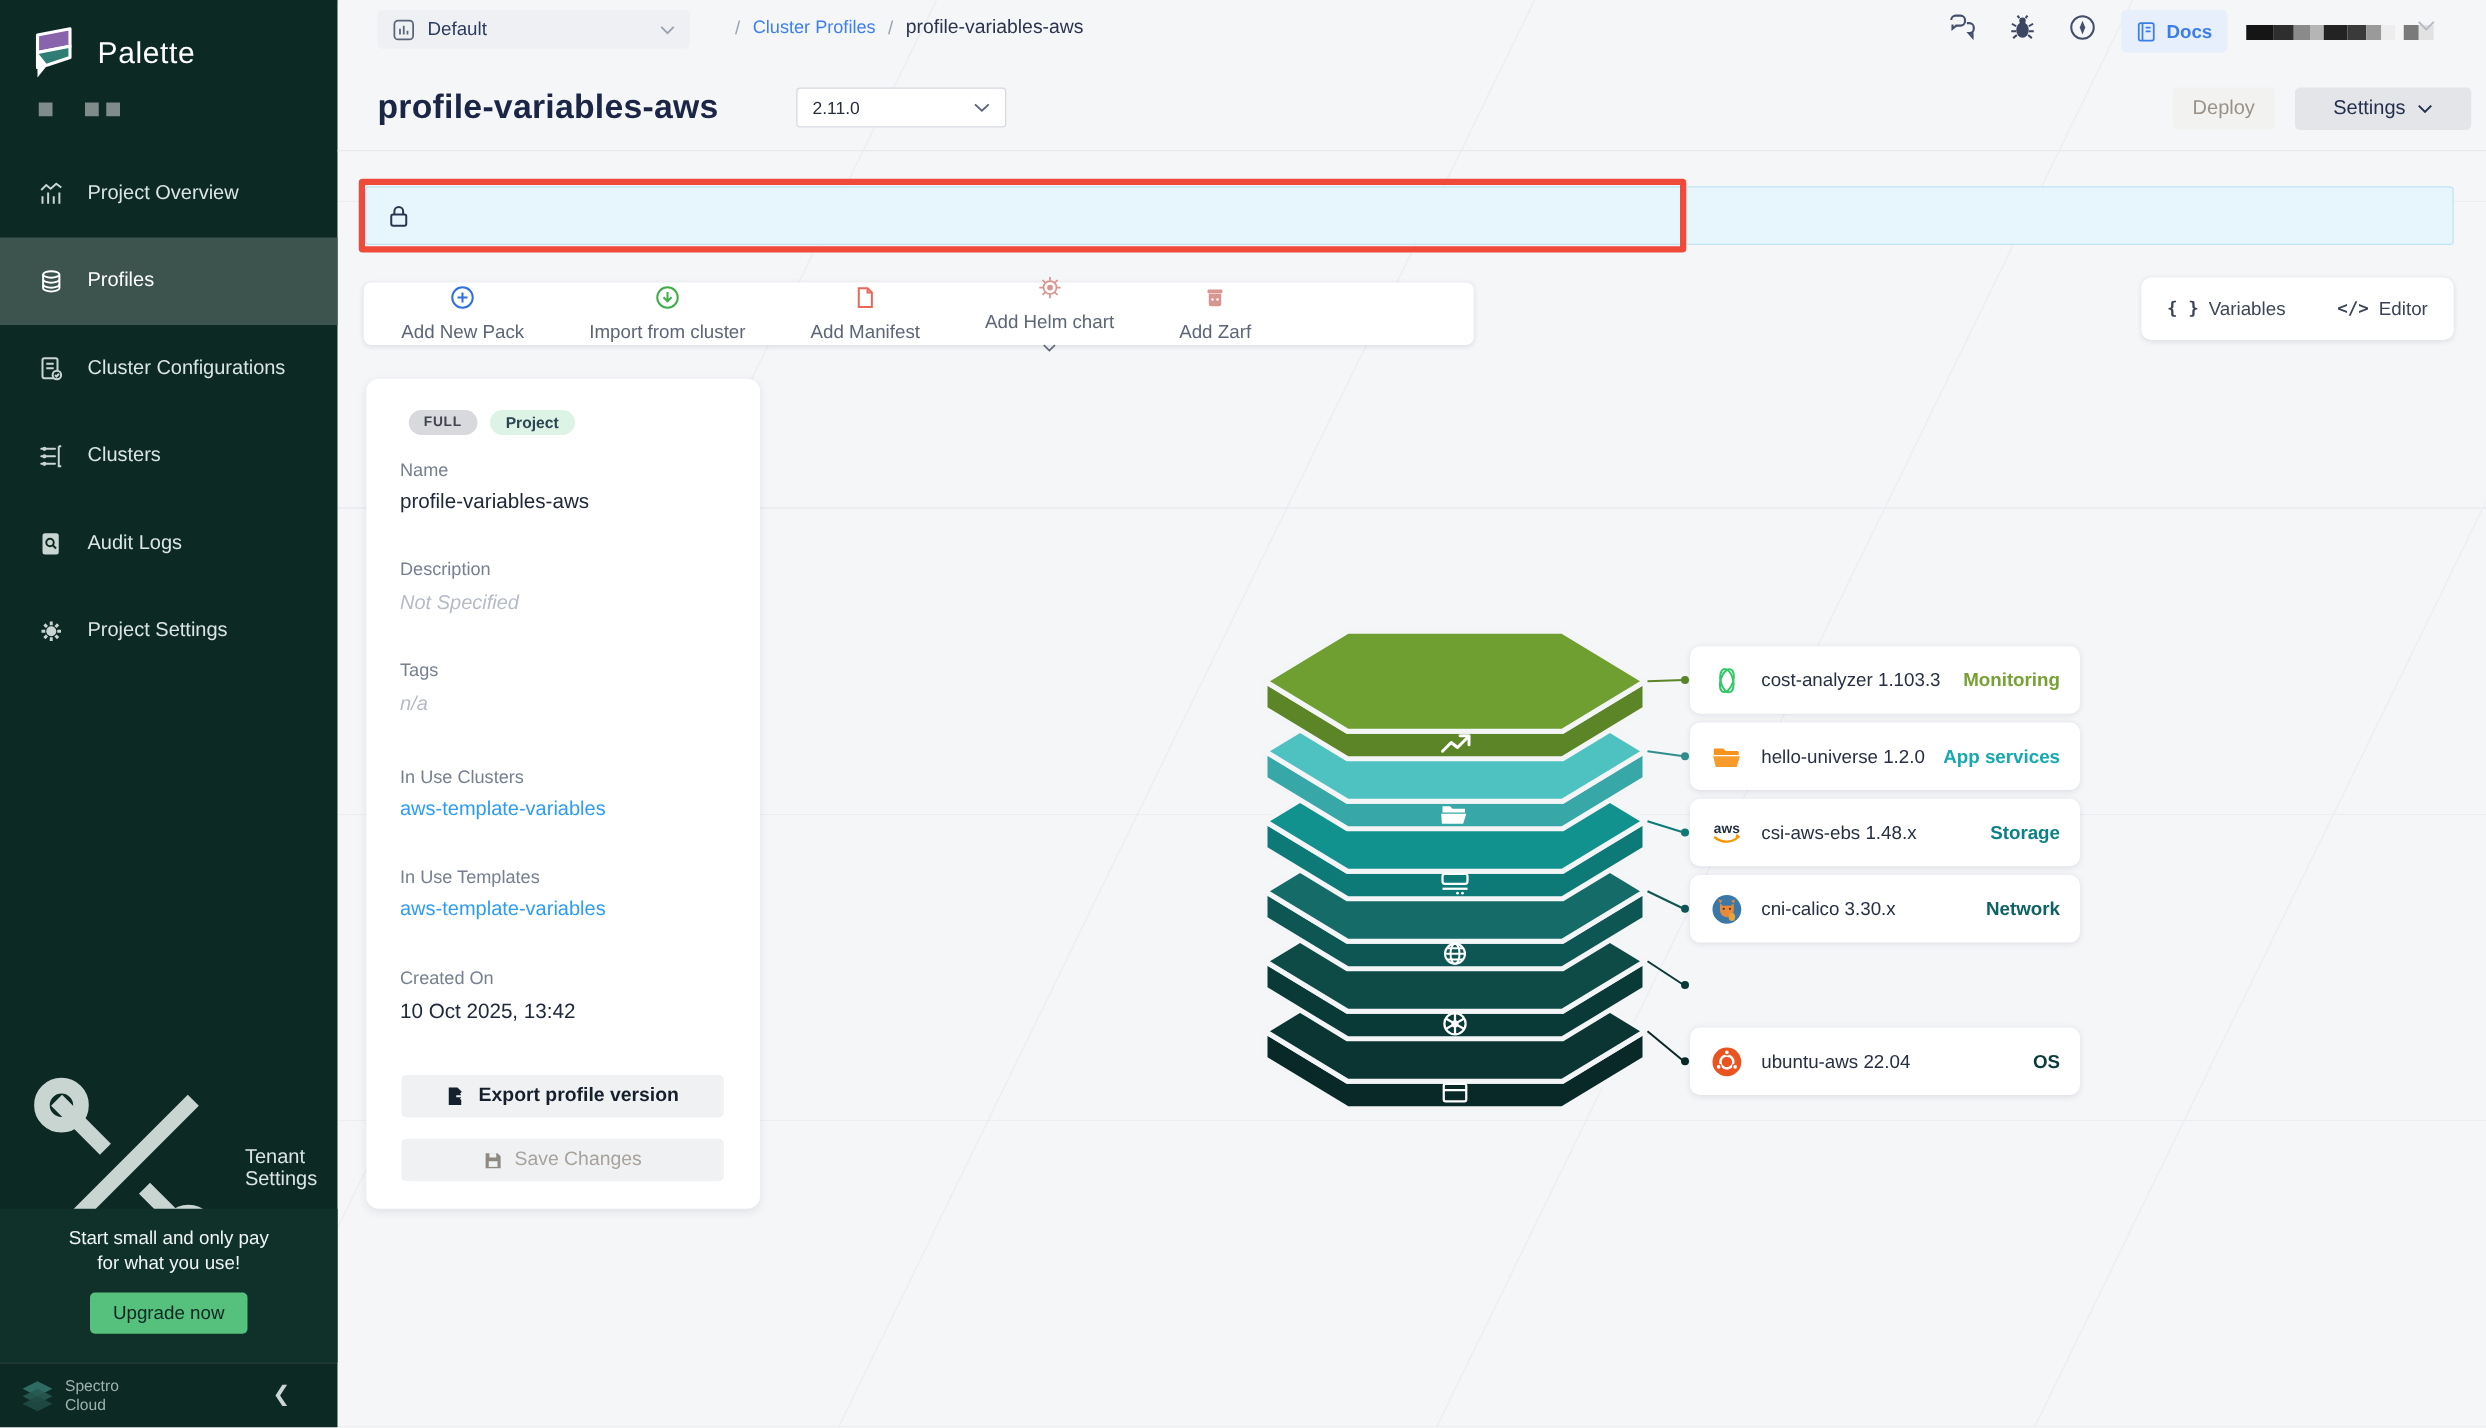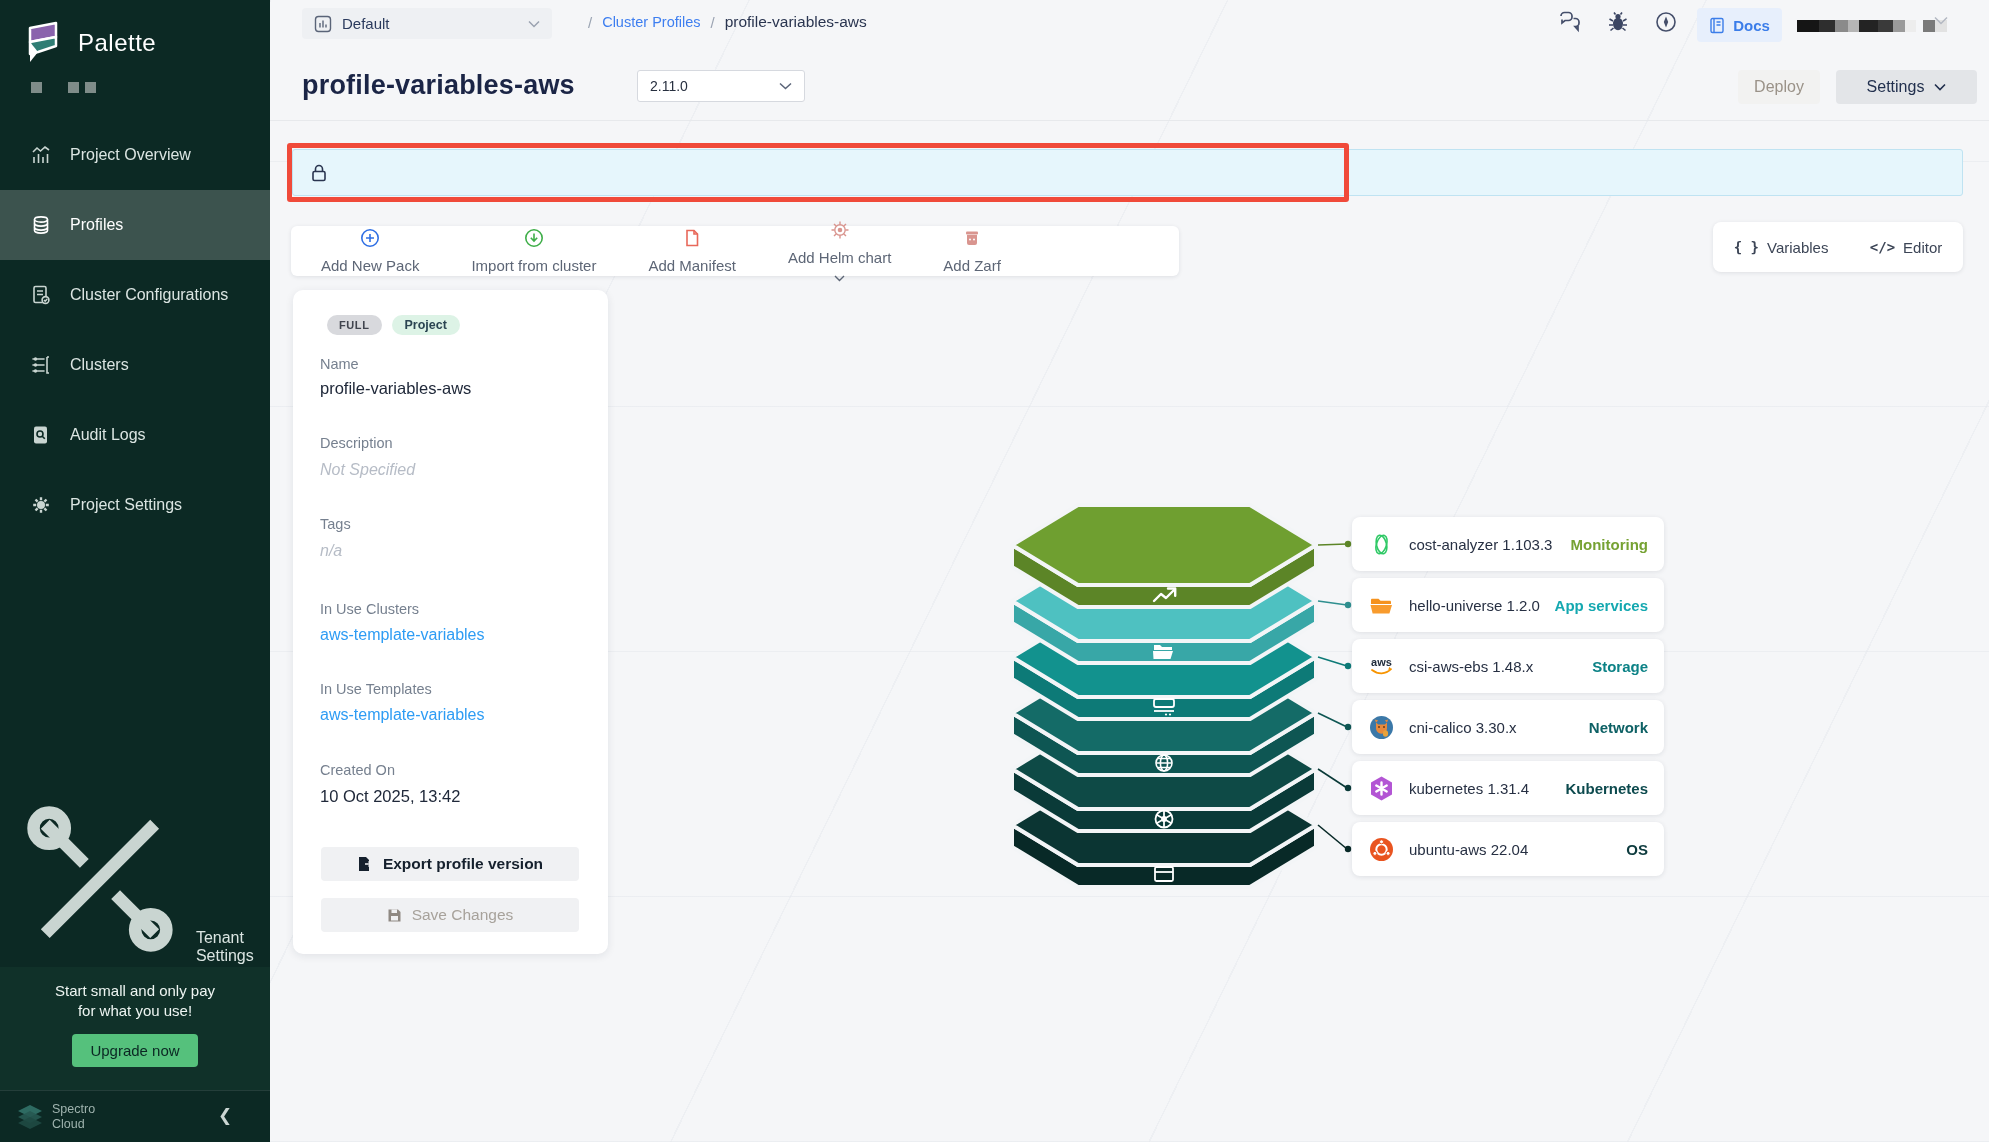--- a/index.html
+++ b/index.html
@@ -21,21 +21,21 @@
   .sidebar { left:0; top:0; width:270px; height:1142px; background:#0c2924; color:#dbe5e2; }
   .logo-row { position:absolute; left:22px; top:20px; display:flex; align-items:center; gap:12px; }
   .logo-text { font-size:24px; color:#ffffff; letter-spacing:.5px; }
   .logo-squares { position:absolute; left:31px; top:82px; display:flex; gap:0; }
   .logo-squares span { width:11px; height:11px; background:#7f8c89; display:inline-block; }
   .sq1{ margin-right:26px; } .sq2{ margin-right:6px; }
   .nav { position:absolute; left:0; top:120px; width:270px; }
   .nav-item { position:relative; height:70px; display:flex; align-items:center; gap:18px; padding-left:30px; cursor:pointer; font-size:16px; color:#dbe5e2; }
   .nav-item.active { background:#3c534e; color:#ffffff; }
   .nav-item .ni { width:22px; height:22px; flex:0 0 22px; color:#c9d5d1; }
-  .tenant-item { position:absolute; left:0; top:905px; width:270px; height:60px; display:flex; align-items:flex-end; gap:10px; padding-left:14px; font-size:16px; color:#dbe5e2; cursor:pointer; }
+  .tenant-item { position:absolute; left:0; top:905px; width:270px; height:60px; display:flex; align-items:center; gap:10px; padding-left:14px; font-size:16px; color:#dbe5e2; cursor:pointer; }
   .promo { position:absolute; left:0; top:967px; width:270px; height:123px; background:#103129; text-align:center; }
   .promo-line { font-size:15px; color:#eef5f2; line-height:1.35; }
   .promo-line:first-child { padding-top:14px; }
   .upgrade-btn { display:inline-block; margin-top:12px; padding:8px 18px; background:#55c17c; color:#0b2723; font-size:15px; border:none; border-radius:4px; cursor:pointer; font-family:inherit; }
   .side-footer { position:absolute; left:0; top:1090px; width:270px; height:52px; border-top:1px solid rgba(255,255,255,.1); display:flex; align-items:center; }
   .footer-brand { display:flex; align-items:center; gap:8px; padding-left:16px; }
   .footer-brand-text { font-size:12.5px; color:#9fb3ae; line-height:1.15; }
   .collapse-chevron { position:absolute; left:218px; top:14px; width:14px; height:22px; color:#cbd6d3; font-size:17px; cursor:pointer; }
 
   
@@ -69,21 +69,21 @@
   .toolbar-card { left:291px; top:226px; width:888px; height:50px; background:#fff; border-radius:6px; box-shadow:0 1px 4px rgba(20,30,50,.1); display:flex; align-items:center; gap:52px; padding:0 30px; }
   .tb-btn { display:flex; align-items:center; gap:9px; font-size:15px; color:#5d6676; cursor:pointer; background:none; border:none; font-family:inherit;flex-direction:column; }
   .tb-ic { width:20px; height:20px; }
 
   
   .view-toggle { left:1713px; top:222px; width:250px; height:50px; background:#fff; border-radius:8px; box-shadow:0 1px 4px rgba(20,30,50,.1); display:flex; align-items:center; justify-content:space-around; }
   .vt-btn { display:flex; align-items:center; gap:8px; font-size:15px; color:#3c4556; cursor:pointer; background:none; border:none; font-family:inherit; }
   .vt-glyph { font-family:"DejaVu Sans Mono", monospace; font-size:14px; color:#3c4556; font-weight:bold; }
 
   
-  .profile-card { left:293px; top:290px; width:315px; height:664px; background:#fff; border-radius:10px; box-shadow:0 2px 8px rgba(20,30,50,.09); }
+  .profile-card { left:293px; top:303px; width:315px; height:664px; background:#fff; border-radius:10px; box-shadow:0 2px 8px rgba(20,30,50,.09); }
   .badges { position:absolute; left:34px; top:25px; display:flex; gap:10px; }
   .badge-full { background:#d8d9dd; color:#40444e; font-size:11px; font-weight:bold; letter-spacing:.6px; padding:4px 12px; border-radius:11px; }
   .badge-project { background:#ddf3e6; color:#2b4552; font-size:12.5px; font-weight:bold; padding:3px 13px; border-radius:11px; }
   .fld-label { position:absolute; left:27px; font-size:14.5px; color:#76808f; }
   .fld-value { position:absolute; left:27px; font-size:16.5px; color:#20293a; }
   .fld-empty { position:absolute; left:27px; font-size:16px; font-style:italic; color:#b6bcc6; }
   .fld-link  { position:absolute; left:27px; font-size:16px; color:#2d9cf4; cursor:pointer; }
   .pc-btn { position:absolute; left:28px; width:258px; height:34px; background:#f0f1f3; border:none; border-radius:4px; font-family:inherit; font-size:15.5px; display:flex; align-items:center; justify-content:center; gap:10px; cursor:pointer; }
   .pc-btn.export { top:557px; color:#15202d; font-weight:bold; }
   .pc-btn.save   { top:608px; color:#a7a29b; }
@@ -487,31 +487,20 @@
       <path d="M8 8.5l2.2 2h6.6L19 8.5v5.5c0 3.3-2.5 5.7-5.5 5.7S8 17.3 8 14z" fill="#e8893b"></path>
       <path d="M8 8.5L6.8 5.6l3.4 1M19 8.5l1.2-2.9-3.4 1" fill="#e8893b"></path>
       <circle cx="11" cy="13" r=".9" fill="#5b3418"></circle>
         <circle cx="16" cy="13" r=".9" fill="#5b3418"></circle>
       <ellipse cx="17.5" cy="19.5" rx="2.6" ry="3.2" fill="#e8a23b"></ellipse>
     </svg>
     <span class="pack-label">cni-calico 3.30.x</span>
     <span class="pack-cat" style="color:#0e6165">Network</span>
   </div>
 
-  <div class="abs pack-card" style="top:761px">
-    <svg class="pk-ic" viewBox="0 0 27 27">
-      <polygon points="13.5,1.5 24,7.5 24,19.5 13.5,25.5 3,19.5 3,7.5" fill="#b355d4"></polygon>
-      <g stroke="#ffffff" stroke-width="2.4" stroke-linecap="round">
-        <path d="M13.5 7.5v12M8.3 10.5l10.4 6M8.3 16.5l10.4-6"></path>
-      </g>
-      <circle cx="13.5" cy="13.5" r="2" fill="#fff"></circle>
-    </svg>
-    <span class="pack-label">kubernetes 1.31.4</span>
-    <span class="pack-cat" style="color:#0d4a4e">Kubernetes</span>
-  </div>
 
   <div class="abs pack-card" style="top:822px">
     <svg class="pk-ic" viewBox="0 0 27 27">
       <circle cx="13.5" cy="13.5" r="11.5" fill="#e95420"></circle>
       <circle cx="13.5" cy="13.5" r="5.2" fill="none" stroke="#ffffff" stroke-width="2"></circle>
       <circle cx="13.5" cy="5.8" r="2" fill="#ffffff" stroke="#e95420" stroke-width="1"></circle>
       <circle cx="6.9" cy="17.4" r="2" fill="#ffffff" stroke="#e95420" stroke-width="1"></circle>
       <circle cx="20.1" cy="17.4" r="2" fill="#ffffff" stroke="#e95420" stroke-width="1"></circle>
     </svg>
     <span class="pack-label">ubuntu-aws 22.04</span>

